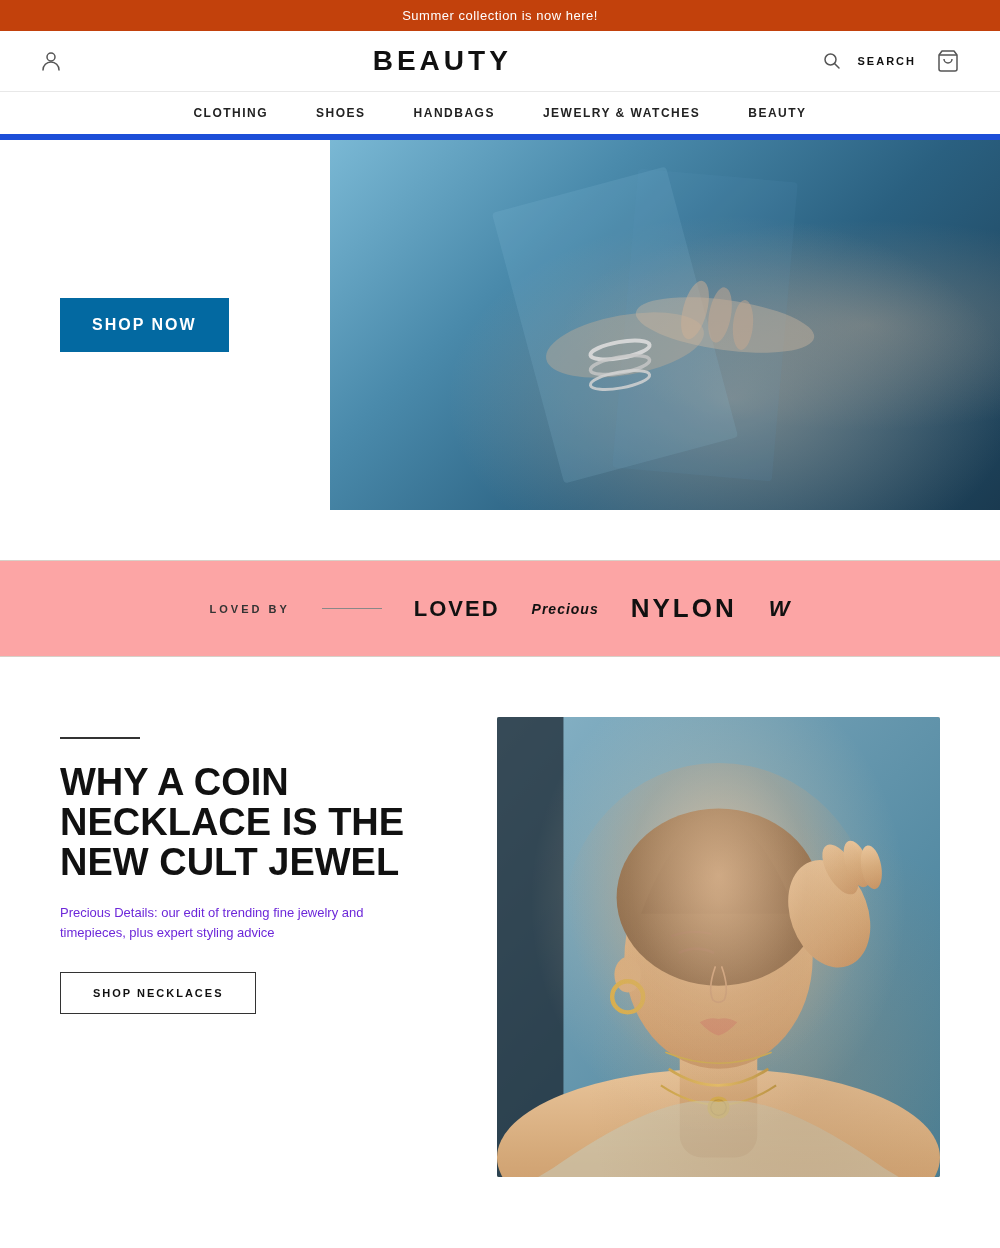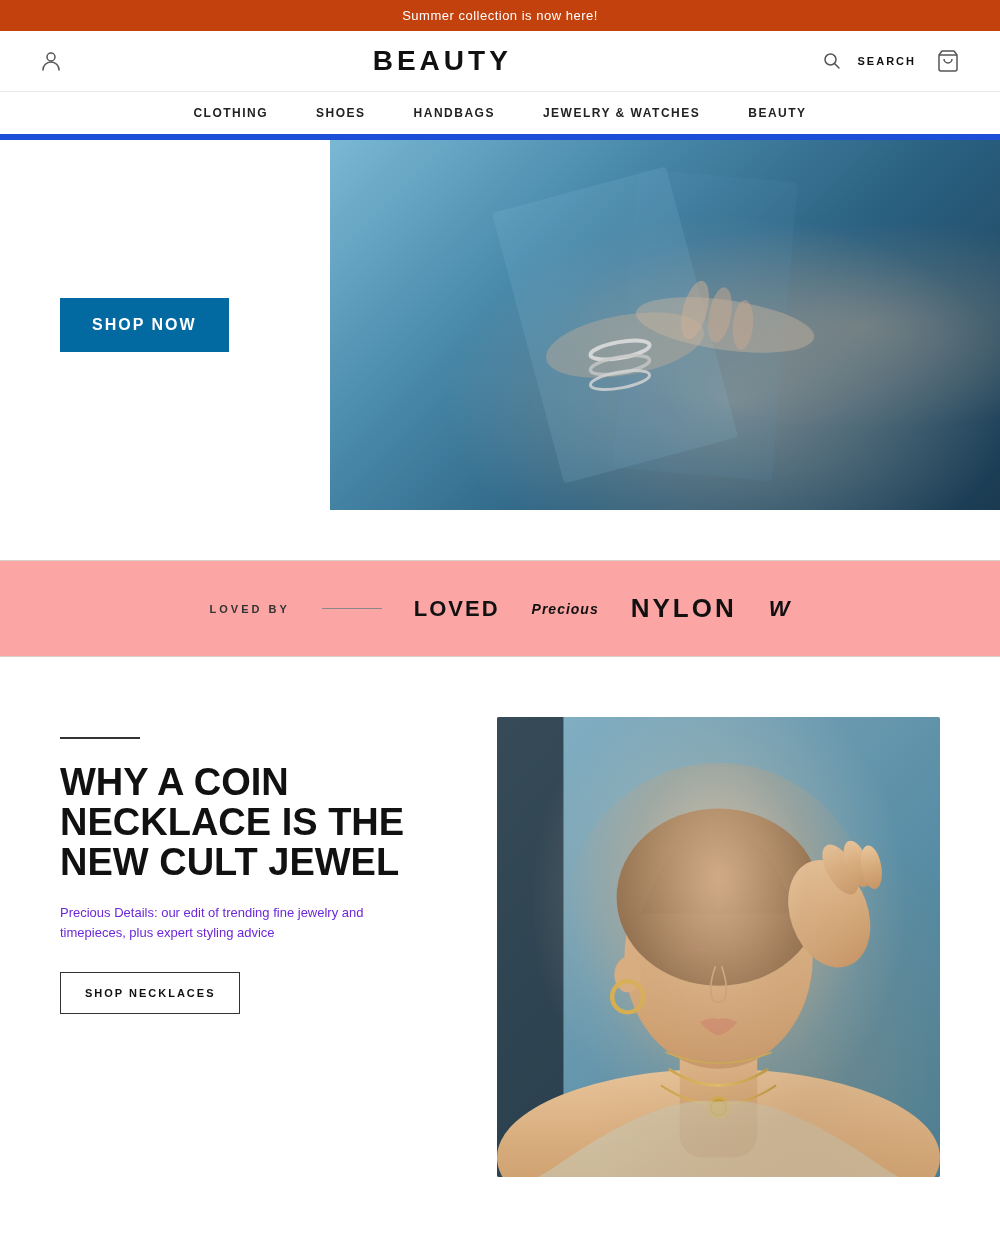--- a/index.html
+++ b/index.html
@@ -214,21 +214,21 @@
       margin-bottom: 28px;
     }
     .article-btn {
       display: inline-block;
       border: 1.5px solid #333;
       color: #111;
       font-size: 11px;
       font-weight: 700;
       letter-spacing: 2px;
       text-transform: uppercase;
-      padding: 14px 24px;
+      padding: 14px 32px;
       cursor: pointer;
       background: #fff;
       text-decoration: none;
     }
     .article-image {
       flex: 1;
       height: 460px;
       background: linear-gradient(160deg, #c8a882 0%, #d4b896 20%, #e8c8a0 40%, #b89068 60%, #a07850 80%, #8a6040 100%);
       border-radius: 2px;
       position: relative;

